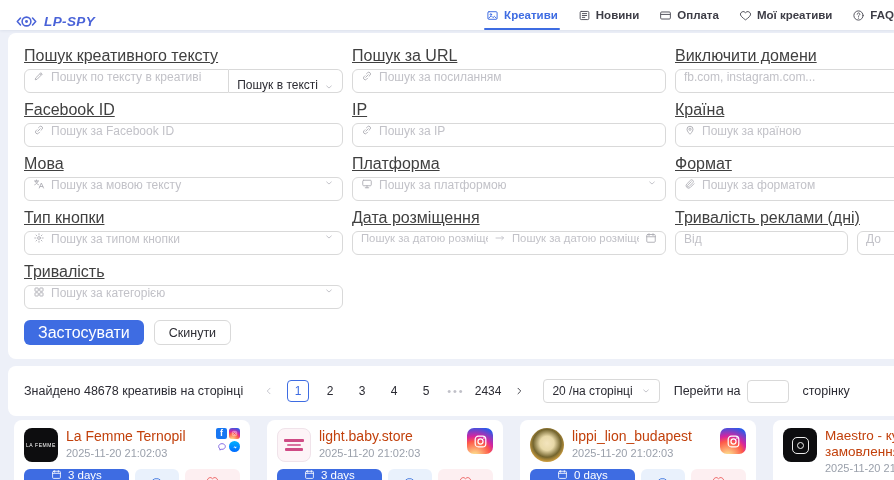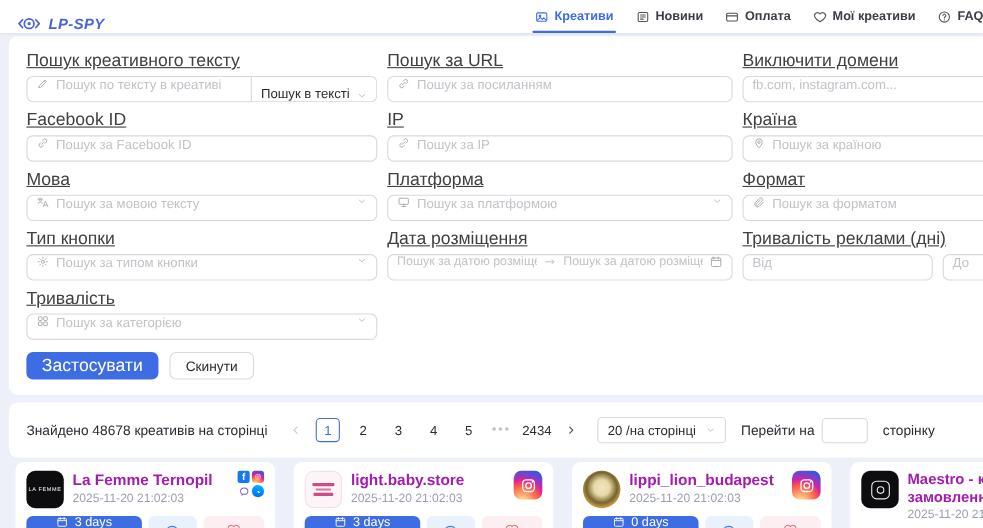--- a/index.html
+++ b/index.html
@@ -75,21 +75,21 @@
   .av-light{background:#fdf4f7;border:1px solid #f0e3ea;flex-direction:column;gap:2px;}
   .av-light i{display:block;width:20px;height:2.5px;background:#cf4b85;border-radius:1px;}
   .av-light i:nth-child(2){width:14px;background:#d9729f;}
   .av-light i:nth-child(3){width:18px;}
   .av-lion{border-radius:50%;
     background:radial-gradient(circle at 50% 45%,#f3e4bd 0%,#e8d9a8 28%,#74652e 55%,#c99b3f 72%,#8a5a2b 100%);}
   .emb{width:17px;height:17px;border:1.4px solid #ededed;border-radius:5px;display:flex;
     align-items:center;justify-content:center;}
   .emb-c{width:7px;height:7px;border:1.4px solid #ededed;border-radius:50%;}
   .cmeta{flex:1;min-width:0;}
-  .ctitle{font-size:14px;font-weight:bold;color:#a21caf;line-height:17px;white-space:nowrap;overflow:hidden;}
+  .ctitle{font-size:14px;font-weight:normal;color:#c2410c;line-height:17px;white-space:nowrap;overflow:hidden;}
   .ctitle.wrap{font-size:13.5px;line-height:16px;}
   .cdate{font-size:11px;color:#9aa0ab;margin-top:2px;white-space:nowrap;}
   .socials{flex:none;}
   .sgrid{display:grid;grid-template-columns:11px 11px;gap:2px;}
   .sicon{width:11px;height:11px;border-radius:3px;display:flex;align-items:center;
     justify-content:center;cursor:pointer;}
   .fb{background:#1877f2;border-radius:2px;color:#fff;font-size:9px;font-weight:bold;line-height:1;}
   .fb::after{content:"f";}
   .ig-sm{background:radial-gradient(circle at 30% 110%,#fdf497 0%,#fd5949 45%,#d6249f 60%,#285aeb 90%);}
   .msg{background:linear-gradient(180deg,#00b2ff,#006aff);border-radius:50%;}

